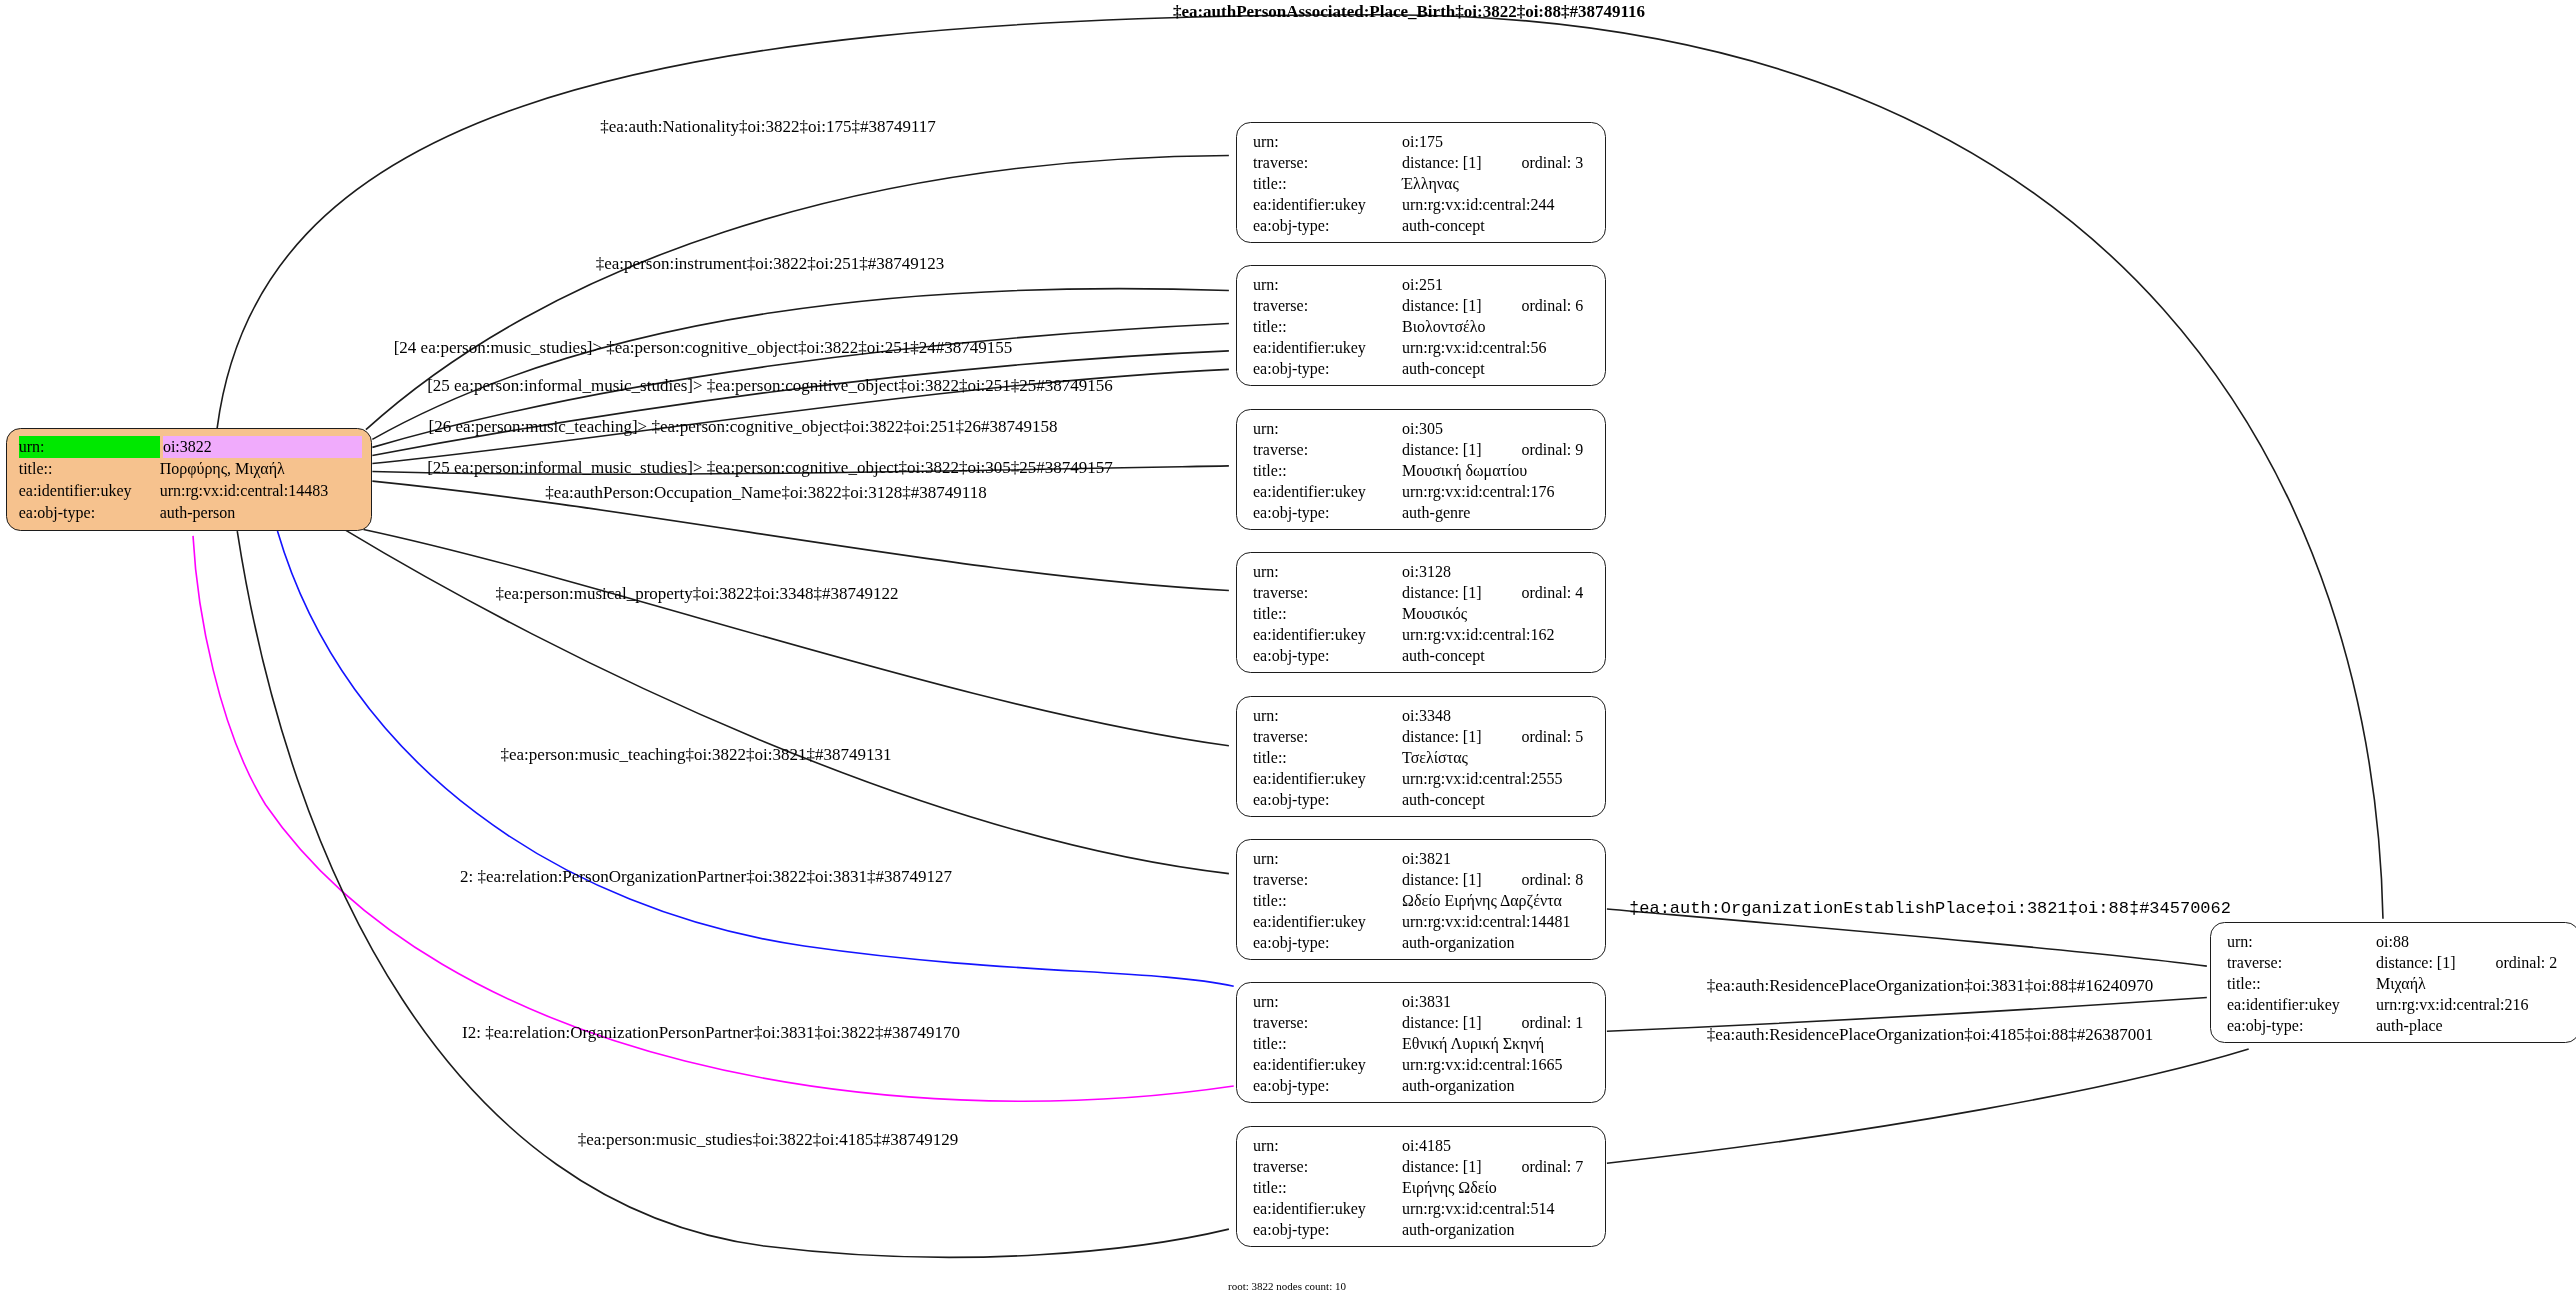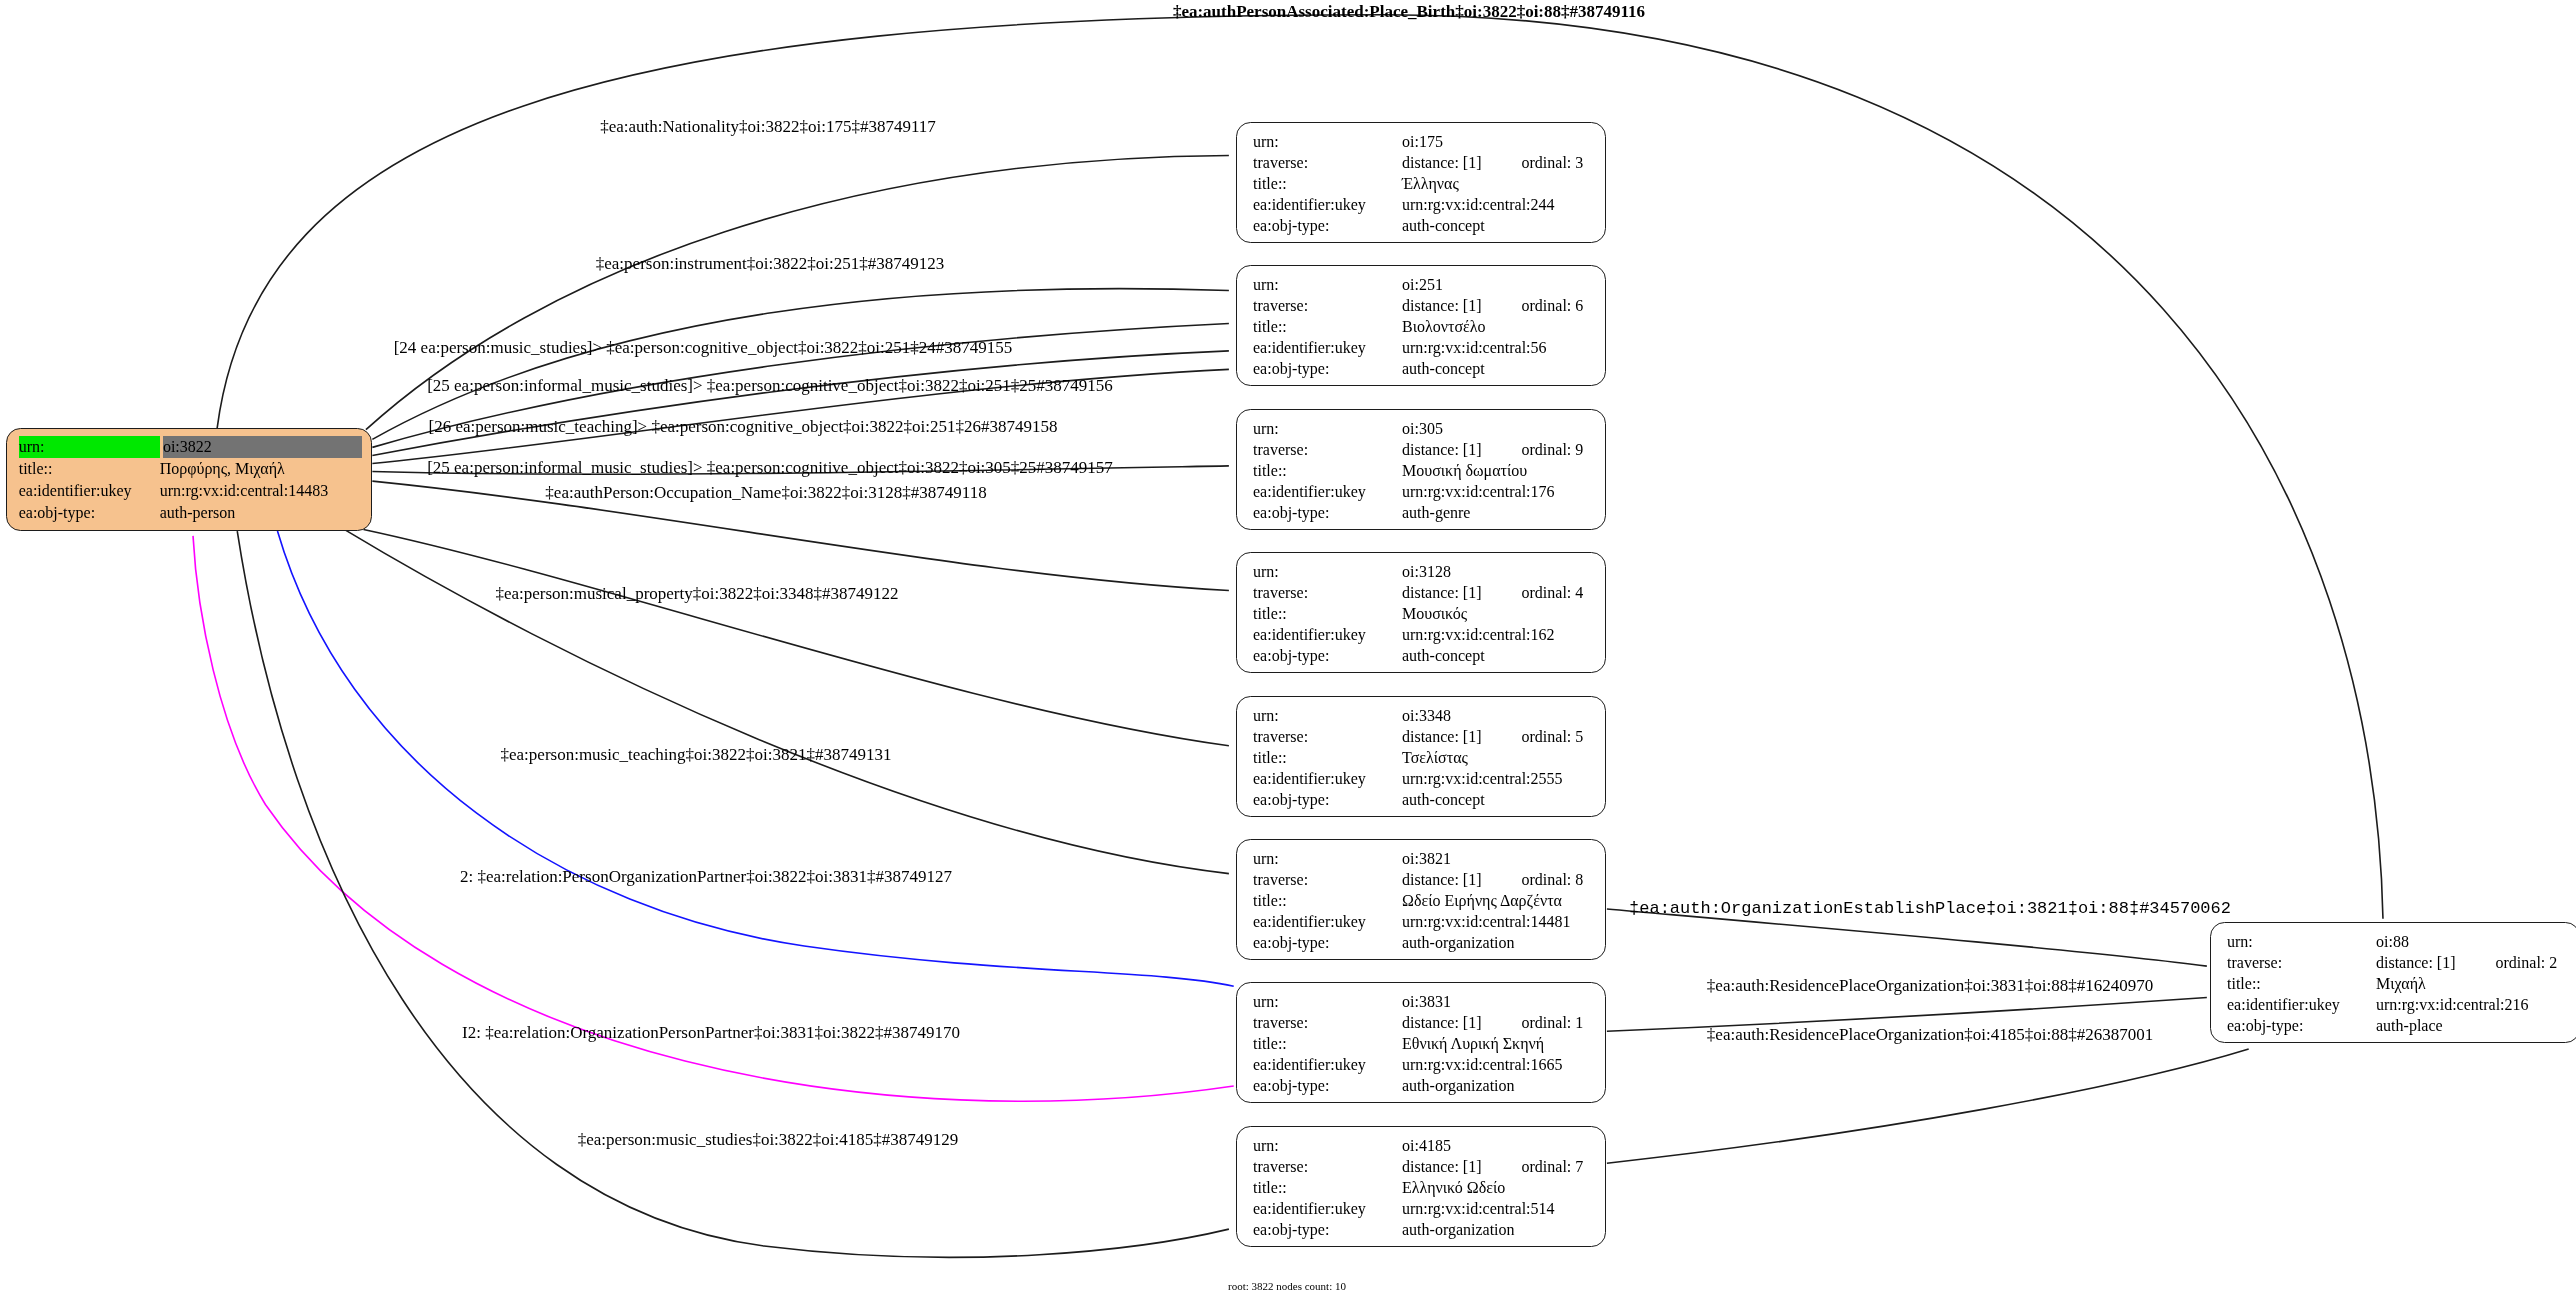--- a/index.html
+++ b/index.html
@@ -65,21 +65,21 @@
     <path class="e-magenta" marker-end="url(#arrow-magenta)" d="M 1534 1350 C 1100 1414, 550 1320, 330 1000 C 272 906, 245 760, 240 666" stroke="#ff00ff"></path>
     <path class="e-black" marker-end="url(#arrow-black)" d="M 295 660 C 360 1080, 560 1498, 950 1549 C 1200 1580, 1420 1554, 1528 1528" stroke="#1c1c1c"></path>
     <path class="e-black" marker-end="url(#arrow-black)" d="M 1998 1130 C 2260 1153, 2600 1182, 2744 1201" stroke="#1c1c1c"></path>
     <path class="e-black" marker-end="url(#arrow-black)" d="M 1998 1282 C 2280 1270, 2570 1252, 2744 1240" stroke="#1c1c1c"></path>
     <path class="e-black" marker-end="url(#arrow-black)" d="M 1998 1446 C 2340 1408, 2640 1352, 2796 1304" stroke="#1c1c1c"></path>
   </svg>
 
   <div id="root-node" style="background: rgb(246, 194, 142);">
     <div class="row hl">
       <span class="lbl hl-cell" style="background: rgb(0, 232, 0);">urn:</span>
-      <span class="val hl-cell" style="flex: 1 1 0%; background: #737373;">oi:3822</span>
+      <span class="val hl-cell" style="flex: 1 1 0%; background: #f0abfc;">oi:3822</span>
     </div>
     <div class="row">
       <span class="lbl">title::</span>
       <span class="val">Πορφύρης, Μιχαήλ</span>
     </div>
     <div class="row">
       <span class="lbl">ea:identifier:ukey</span>
       <span class="val">urn:rg:vx:id:central:14483</span>
     </div>
     <div class="row">
@@ -247,21 +247,21 @@
     <div class="row">
           <span class="lbl t-urn-l">urn:</span>
           <span class="val t-urn">oi:4185</span>
         </div>
     <div class="row">
           <span class="lbl t-trav-l">traverse:</span>
           <span class="val"><span class="t-dist">distance: [1]</span><span class="ord t-ord">ordinal: 7</span></span>
         </div>
     <div class="row">
           <span class="lbl t-title-l">title::</span>
-          <span class="val t-title">Ελληνικό Ωδείο</span>
+          <span class="val t-title">Ειρήνης Ωδείο</span>
         </div>
     <div class="row">
           <span class="lbl t-ukey-l">ea:identifier:ukey</span>
           <span class="val t-ukey">urn:rg:vx:id:central:514</span>
         </div>
     <div class="row">
           <span class="lbl t-obj-l">ea:obj-type:</span>
           <span class="val t-obj">auth-organization</span>
         </div>
   </div>

